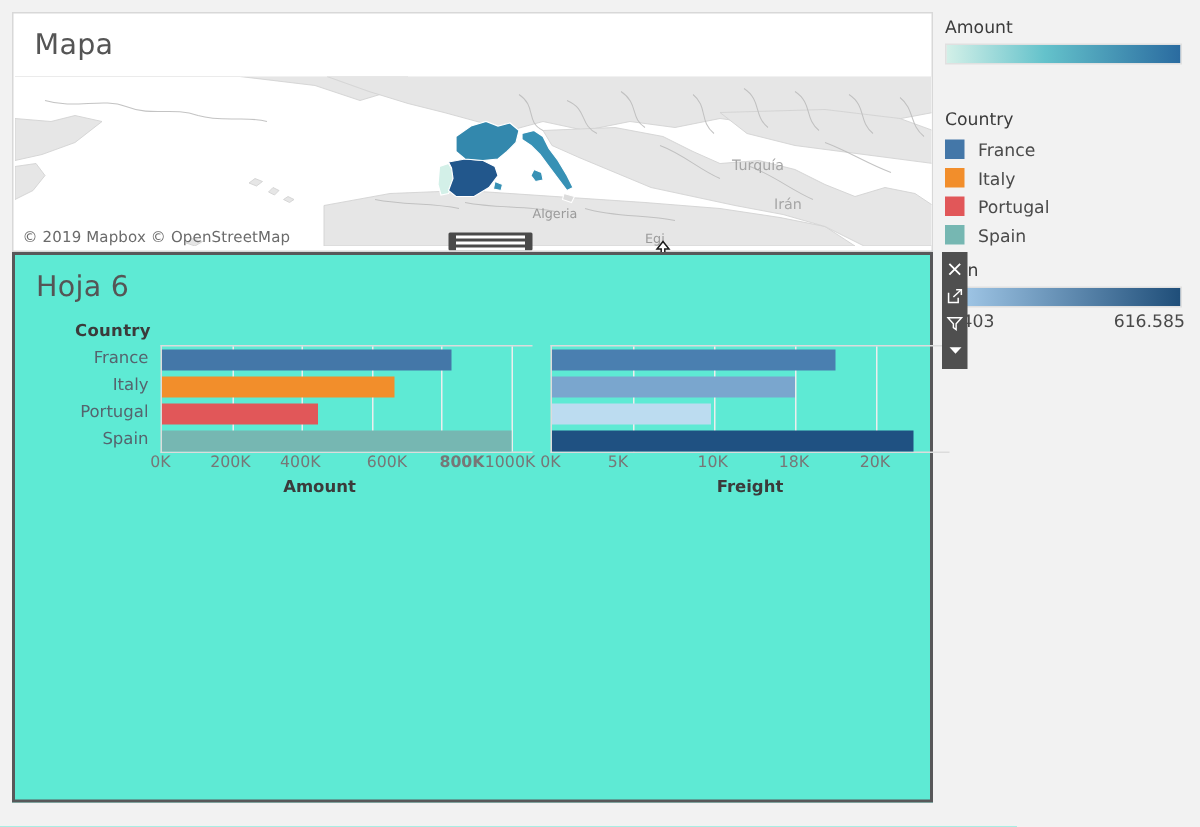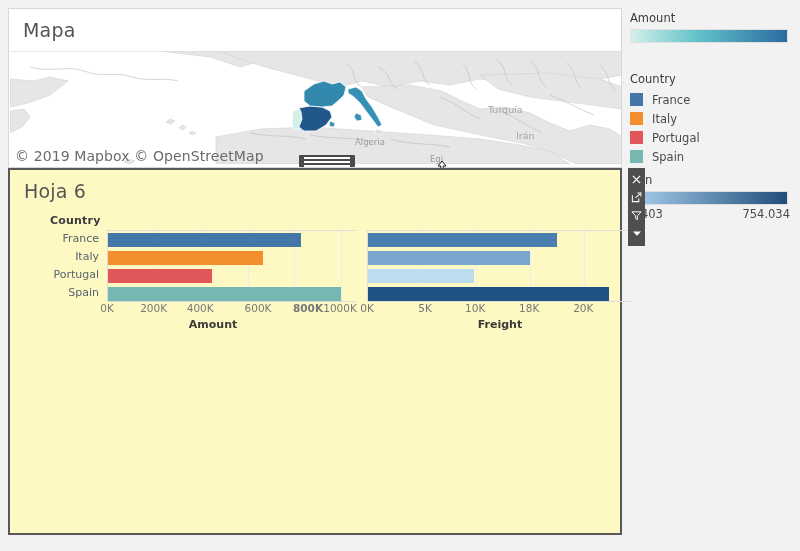--- a/index.html
+++ b/index.html
@@ -21,36 +21,36 @@
     position:absolute;left:14px;top:10px;
     font-size:19px;color:#555555;font-weight:400;letter-spacing:.2px;
   }
   .map-canvas{
     position:absolute;left:1px;top:42px;width:612px;height:113px;
     background:#ffffff;overflow:hidden;
   }
   .map-canvas svg{display:block;}
   .map-credit{
     position:absolute;left:6px;bottom:3px;
-    font-size:14px;color:#6b6b6b;letter-spacing:.1px;
+    font-size:10px;color:#6b6b6b;letter-spacing:.1px;
     white-space:nowrap;
   }
   .map-grip{
     position:absolute;left:290px;bottom:0px;width:56px;height:12px;
     background:#4a4a4a;border-radius:1px;
   }
   .map-grip i{display:block;height:1.5px;background:#ffffff;margin:2.4px 5px 0 5px;}
   .resize-cursor{
     position:absolute;left:436px;top:160px;width:12px;height:22px;
   }
 
   
   .hoja-sheet{
     position:absolute;left:8px;top:168px;width:614px;height:367px;
-    background:#fef9c3;border:2px solid #58585a;box-sizing:border-box;
+    background:#5eead4;border:2px solid #58585a;box-sizing:border-box;
   }
   .hoja-title{
     position:absolute;left:14px;top:10px;
     font-size:19px;color:#555555;font-weight:400;letter-spacing:.2px;
   }
 
   .viz{position:absolute;left:10px;top:44px;width:592px;height:120px;}
   .hdr-country{
     position:absolute;left:30px;top:0px;font-size:11px;color:#3b3b3b;
     font-weight:700;letter-spacing:.2px;
@@ -257,21 +257,21 @@
       <div class="tick" style="left: 0px;">0K</div>
           <div class="tick" style="left: 46.6038px;">200K</div>
           <div class="tick" style="left: 93.2075px;">400K</div>
           <div class="tick" style="left: 151px;">600K</div>
           <div class="tick" style="left: 201px; font-weight: bold;">800K</div>
           <div class="tick" style="left: 233.019px;">1000K</div>
         </div>
       <div class="axis freight" id="axis-freight">
         <div class="axtitle">Freight</div>
       <div class="tick" style="left: 0px;">0K</div>
-          <div class="tick" style="left: 58px;">5K</div>
+          <div class="tick" style="left: 45px;">5K</div>
           <div class="tick" style="left: 108.163px;">10K</div>
           <div class="tick" style="left: 162.245px;">18K</div>
           <div class="tick" style="left: 216.327px;">20K</div>
         </div>
     </div>
   </div>
 
   <div class="legend legend-amount">
     <div class="lg-title">Amount</div>
     <div class="grad" id="grad-amount" style="background: linear-gradient(to right, rgb(211, 240, 232) 0%, rgb(100, 194, 203) 42%, rgb(42, 107, 160) 100%);"></div>
@@ -295,21 +295,21 @@
       <span class="sw" id="sw3" style="background: rgb(118, 183, 178);"></span>
       <span class="lbl">Spain</span>
     </div>
   </div>
 
   <div class="legend legend-margin">
     <div class="lg-title">rgin</div>
     <div class="grad" id="grad-margin" style="background: linear-gradient(to right, rgb(169, 207, 238) 0%, rgb(31, 78, 121) 100%);"></div>
     <div class="grad-labels">
       <span class="lo">7.403</span>
-      <span class="hi">754.034</span>
+      <span class="hi">616.585</span>
     </div>
   </div>
 
   <div class="vtoolbar">
     <div class="tbi">
       <svg width="9" height="9" viewBox="0 0 10 10">
           <path d="M1 1 L9 9 M9 1 L1 9" stroke="#ffffff" stroke-width="1.4" fill="none"></path>
         </svg>
     </div>
     <div class="tbi">

